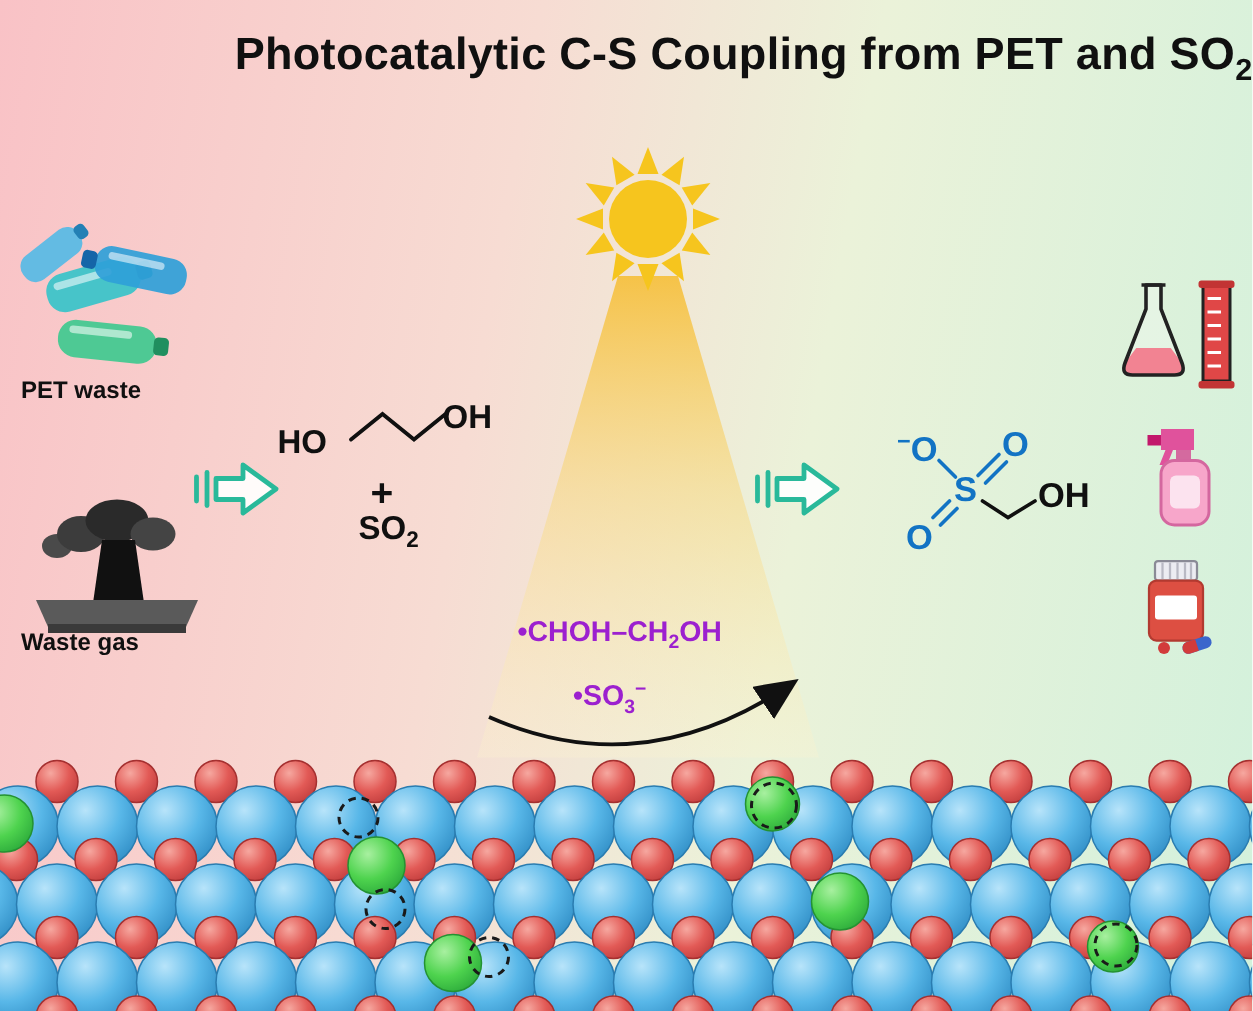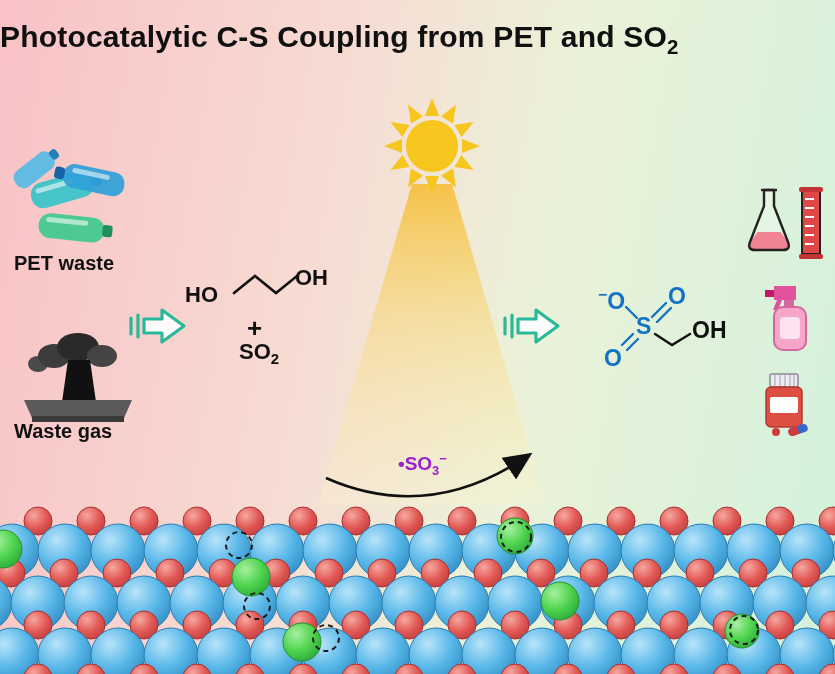--- a/index.html
+++ b/index.html
@@ -8,22 +8,22 @@
     --atom-blue:#1273c4;
     --sun-yellow:#f6c51e;
   }
   html,body{margin:0;padding:0}
   body{font-family:"Liberation Sans",sans-serif;background:#ffffff}
   #canvas{
     position:relative;width:835px;height:674px;overflow:hidden;
     background:linear-gradient(100deg,#f9c2c6 0%,#f7dcd3 38%,#ebf2d9 62%,#d2f1dc 100%);
   }
   .t{position:absolute;white-space:nowrap;color:#101010;line-height:1.1}
-  .title{left:0;top:20px;width:835px;text-align:left;font-size:30px;font-weight:700;letter-spacing:.2px}
-  .label{font-size:20px;font-weight:700}
+  .title{left:0;top:20px;width:835px;text-align:right;font-size:30px;font-weight:700;letter-spacing:.2px}
+  .label{font-size:16px;font-weight:700}
   .chem{font-size:22px;font-weight:700}
   .plus{font-size:26px;font-weight:700}
   .purple{font-size:19px;font-weight:700;color:var(--radical-purple)}
   .atom{font-size:23px;font-weight:700;color:var(--atom-blue)}
   .atom-black{font-size:23px;font-weight:700;color:#101010}
   sub{font-size:.68em}
   sup{font-size:.68em}
   svg.abs{position:absolute;left:0;top:0}
   .blockArrow line,.blockArrow polygon{stroke:var(--arrow-teal);stroke-width:3.2;stroke-linejoin:round;stroke-linecap:round}
   .blockArrow polygon{fill:rgba(255,255,255,.9)}
@@ -330,21 +330,24 @@
   <div class="t label" style="left:14px;top:252px">PET waste</div>
   <div class="t label" style="left:14px;top:420px">Waste gas</div>
 
   <div class="t chem" style="left:185px;top:283px">HO</div>
   <div class="t chem" style="left:295px;top:266px">OH</div>
   <div class="t plus" style="left:247px;top:314px">+</div>
   <div class="t chem" style="left:239px;top:340px">
     <span>SO</span><sub>2</sub>
   </div>
 
-  <div class="t purple" style="left:398px;top:452px">
+  <div class="t purple" style="left:345px;top:412px">
+    <span>•CHOH–CH</span><sub>2</sub><span>OH</span>
+  </div>
+  <div class="t purple" style="left:382px;top:452px">
     <span>•SO</span><sub>3</sub><sup>−</sup>
   </div>
 
   <div class="t atom" style="left:598px;top:286px">
     <sup>−</sup><span>O</span>
   </div>
   <div class="t atom" style="left:668px;top:284px">O</div>
   <div class="t atom" style="left:636px;top:314px">S</div>
   <div class="t atom" style="left:604px;top:346px">O</div>
   <div class="t atom-black" style="left:692px;top:318px">OH</div>

